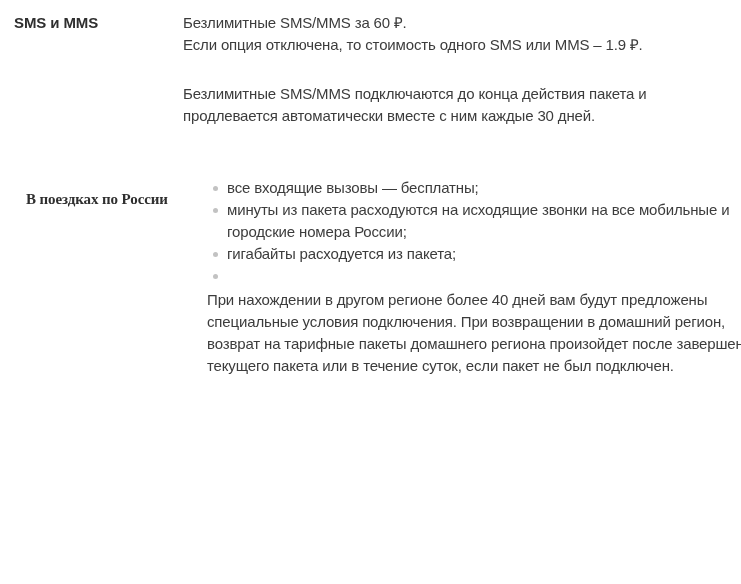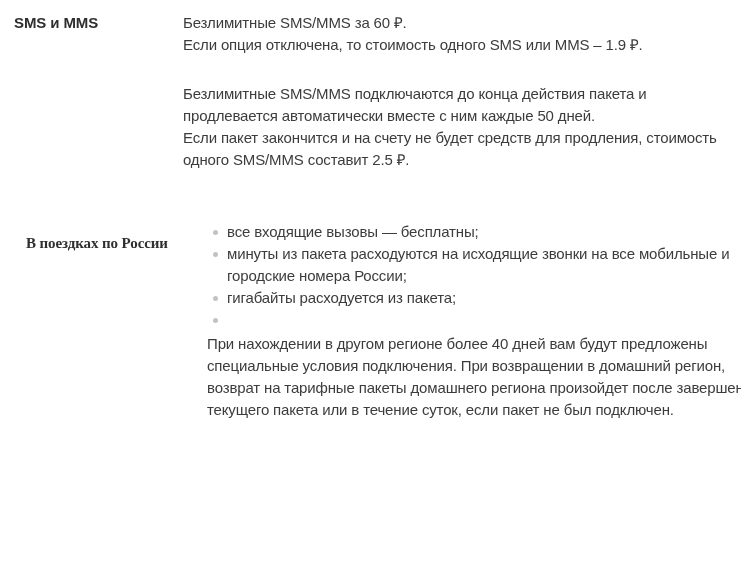--- a/index.html
+++ b/index.html
@@ -46,22 +46,21 @@
 
 <main class="page">
     <section class="row">
       <h3 class="label" style="margin: 0px;">SMS и MMS</h3>
       <div class="content">
         <div class="para">
           <div class="line">Безлимитные SMS/MMS за 60 ₽.</div>
           <div class="line">Если опция отключена, то стоимость одного SMS или MMS – 1.9 ₽.</div>
         </div>
         <div class="para">
-          <div class="line">Безлимитные SMS/MMS подключаются до конца действия пакета и продлевается автоматически вместе с ним каждые 50 дней.</div>
-          <div class="line">Если пакет закончится и на счету не будет средств для продления, стоимость одного SMS/MMS составит 2.5 ₽.</div>
+          <div class="line">Безлимитные SMS/MMS подключаются до конца действия пакета и продлевается автоматически вместе с ним каждые 30 дней.</div>
         </div>
       </div>
     </section>
     <section class="row">
       <h3 class="label" style="margin: 12px; font-family: Liberation Serif, serif;">В поездках по России</h3>
       <div class="content">
         <ul class="bullets">
           <li class="bullet"><span class="dot"></span><span class="btext">все входящие вызовы — бесплатны;</span></li>
           <li class="bullet"><span class="dot"></span><span class="btext">минуты из пакета расходуются на исходящие звонки на все мобильные и городские номера России;</span></li>
           <li class="bullet"><span class="dot"></span><span class="btext">гигабайты расходуется из пакета;</span></li>

